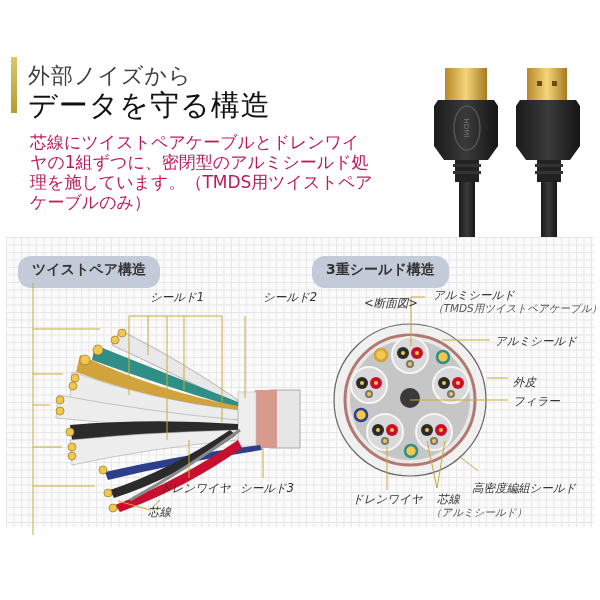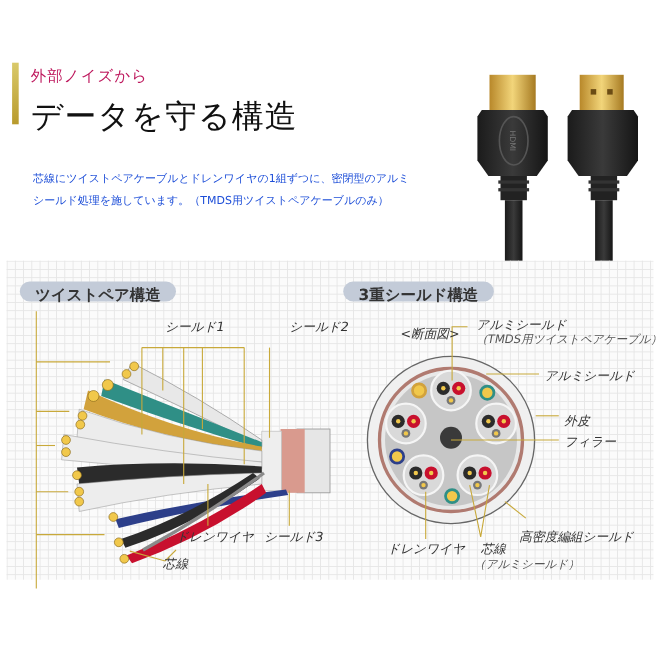--- a/index.html
+++ b/index.html
@@ -1,36 +1,36 @@
 <!DOCTYPE html>
 <html><head>
 <meta charset="utf-8">
 <style>
   html, body { margin:0; padding:0; }
   body { width:600px; height:600px; background:#ffffff; position:relative; overflow:hidden;
          font-family:"DejaVu Sans", "Liberation Sans", sans-serif; color:#333; }
   .gold-bar { position:absolute; left:11px; top:57px; width:6px; height:56px;
               background:linear-gradient(180deg,#d9c96a,#b89a2c); }
   .heading1 { position:absolute; left:28px; top:61px; font-family:"DejaVu Serif","Liberation Serif",serif;
-              font-size:14px; color:#be185d; letter-spacing:1px; }
+              font-size:22px; color:#404040; letter-spacing:1px; }
   .heading2 { position:absolute; left:28px; top:86px; font-family:Liberation Serif, serif;
               font-size:29px; color:#111; letter-spacing:1px; }
-  .desc { position:absolute; left:30px; top:153px; width:345px; font-size:10px; line-height:20px; color:#1d4ed8; }
+  .desc { position:absolute; left:30px; top:132px; width:345px; font-size:17px; line-height:20px; color:#be185d; }
   .product { position:absolute; left:405px; top:45px; width:190px; height:195px; }
   .grid { position:absolute; left:6px; top:237px; width:510px; height:290px;
           background-color:#fbfbfb;
           background-image:linear-gradient(#e6e6e6 1px, transparent 1px),
                            linear-gradient(90deg,#e6e6e6 1px, transparent 1px);
           background-size:7.5px 7.5px; }
   .grid-right { position:absolute; left:516px; top:237px; width:78px; height:290px;
           background-color:#fbfbfb;
           background-image:linear-gradient(#e6e6e6 1px, transparent 1px),
                            linear-gradient(90deg,#e6e6e6 1px, transparent 1px);
           background-size:7.5px 7.5px; }
-  .pill { position:absolute; height:18px; border-radius:13px; background:#c3cbd8;
+  .pill { position:absolute; height:32px; border-radius:13px; background:#c3cbd8;
           font-size:14px; font-weight:bold; color:#333; line-height:26px; padding:0 14px; }
   .lbl { position:absolute; font-size:11.5px; color:#333; white-space:nowrap;font-style:italic; }
   .lbl.small { font-size:10.5px; color:#555; }
   svg.diag { position:absolute; left:0; top:0; }
 </style>
 </head>
 <body>
 
 <div class="gold-bar"></div>
 <div class="heading1">外部ノイズから</div>

